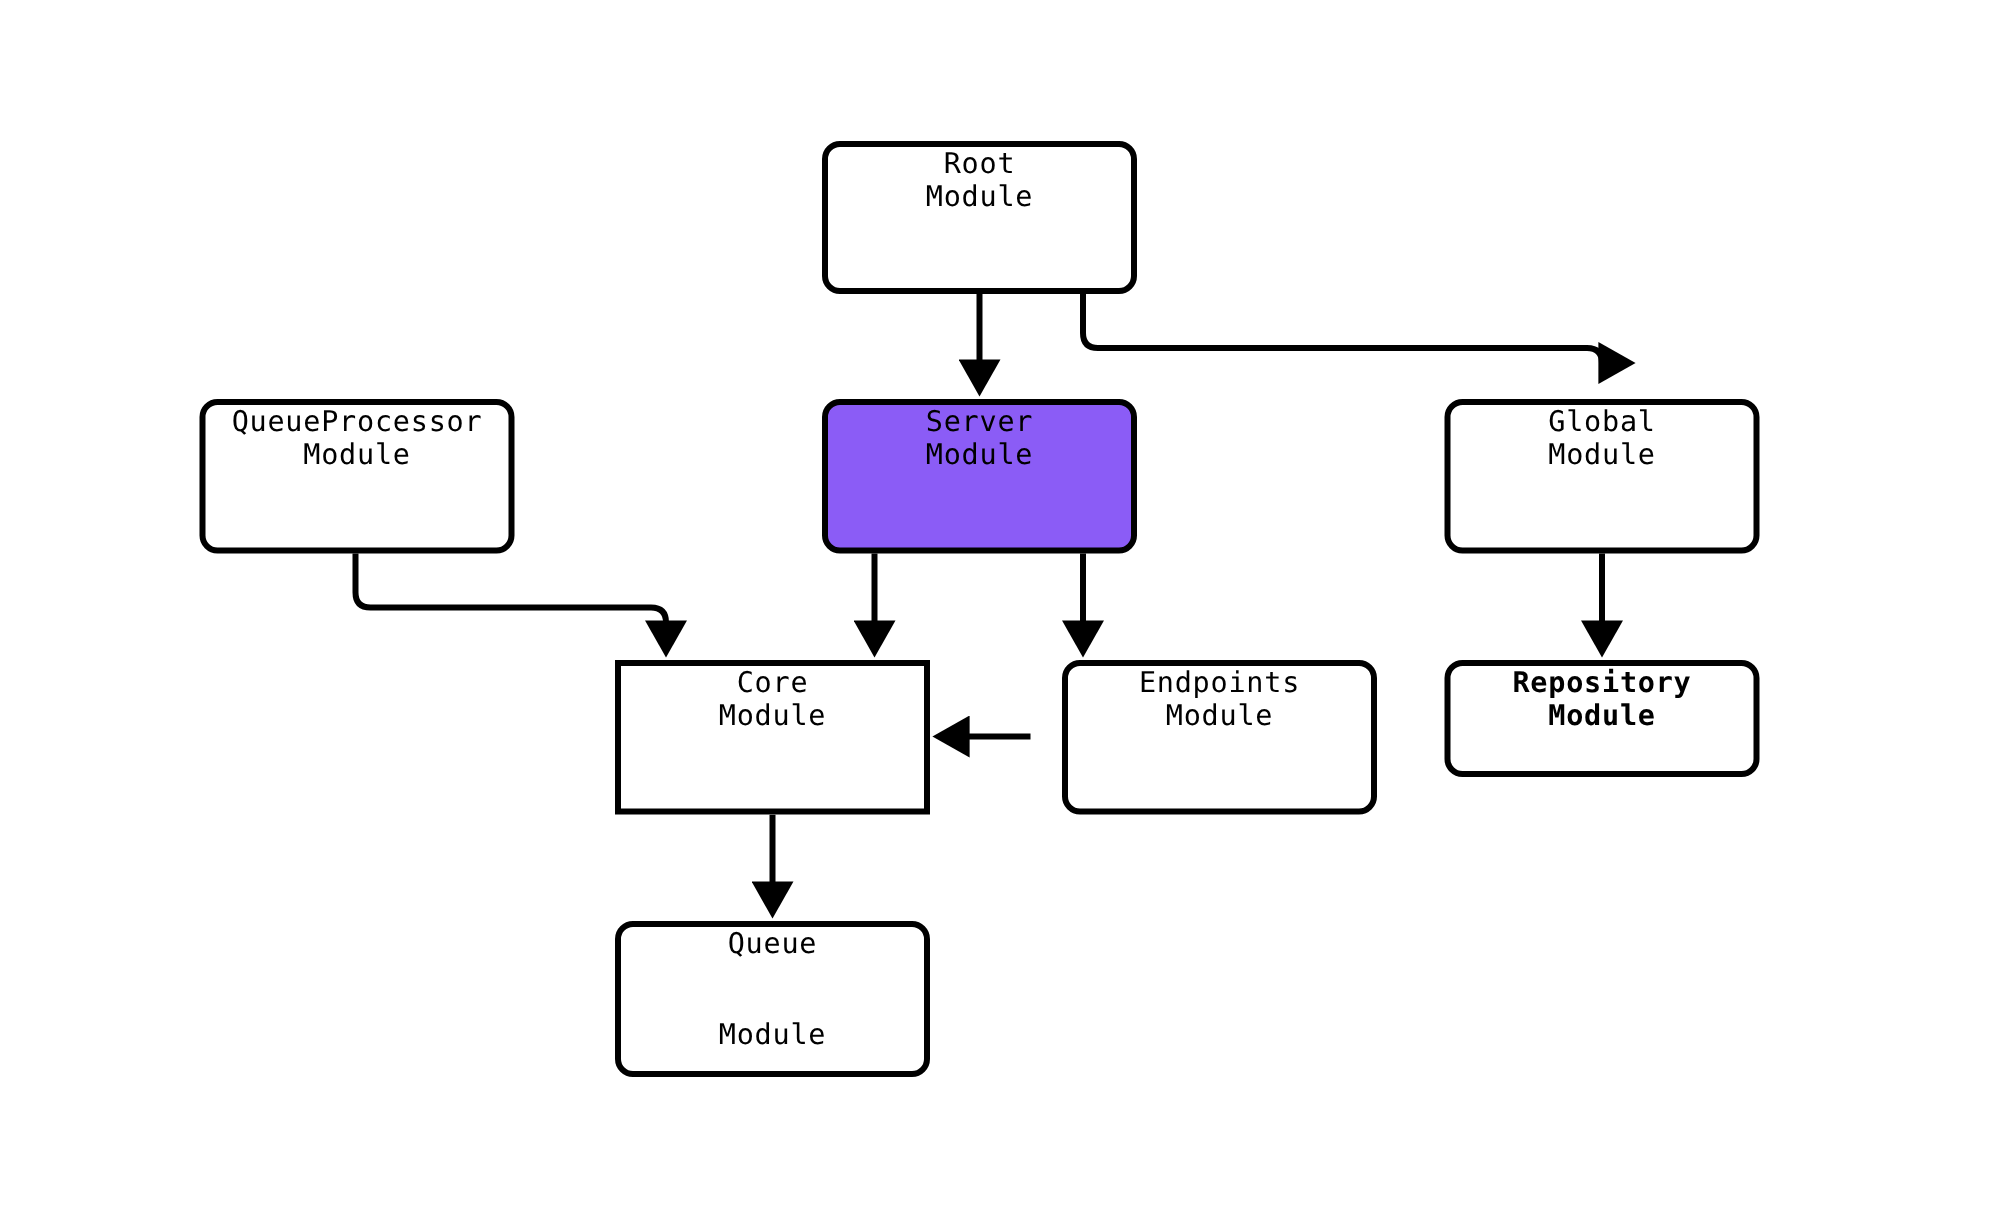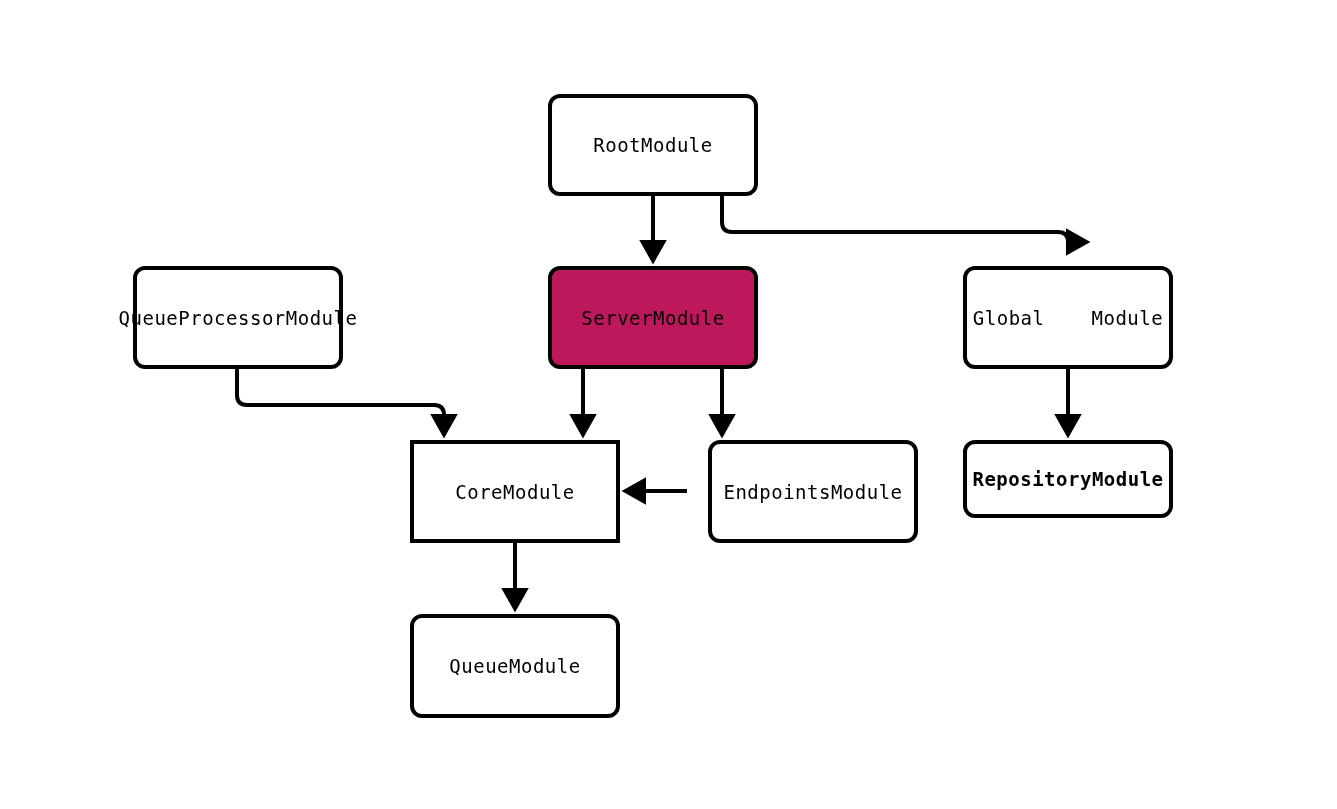--- a/index.html
+++ b/index.html
@@ -23,23 +23,22 @@
     width: 1337px;
     height: 809px;
   }
   .node {
     position: absolute;
     box-sizing: border-box;
     background: #ffffff;
     border: 4px solid #000000;
     border-radius: 12px;
     display: flex;
-    flex-direction: row;
+    flex-direction: column;
     align-items: center;
-    justify-content: center;
     z-index: 2;
   }
   .node-line {
     font-size: 19px;
     line-height: 22px;
     letter-spacing: 0.5px;
     color: #000000;
     white-space: pre;
     text-align: center;
   }
@@ -70,43 +69,43 @@
   <div class="node" style="left: 548px; top: 94px; width: 210px; height: 102px; border-width: 4px; border-color: rgb(0, 0, 0); border-radius: 12px; background: rgb(255, 255, 255);">
     <span class="node-line">Root</span>
     <span class="node-line">Module</span>
   </div>
 
   <div class="node" style="left: 133px; top: 266px; width: 210px; height: 103px; border-width: 4px; border-color: rgb(0, 0, 0); border-radius: 12px; background: rgb(255, 255, 255);">
     <span class="node-line">QueueProcessor</span>
     <span class="node-line">Module</span>
   </div>
 
-  <div class="node" style="left: 548px; top: 266px; width: 210px; height: 103px; border-width: 4px; border-color: rgb(0, 0, 0); border-radius: 12px; background: #be185d;">
+  <div class="node" style="left: 548px; top: 266px; width: 210px; height: 103px; border-width: 4px; border-color: rgb(0, 0, 0); border-radius: 12px; background: #8b5cf6;">
     <span class="node-line">Server</span>
     <span class="node-line">Module</span>
   </div>
 
-  <div class="node" style="left: 963px; top: 266px; width: 210px; height: 103px; border-width: 4px; border-color: rgb(0, 0, 0); border-radius: 12px; background: rgb(255, 255, 255); gap: 47px;">
+  <div class="node" style="left: 963px; top: 266px; width: 210px; height: 103px; border-width: 4px; border-color: rgb(0, 0, 0); border-radius: 12px; background: rgb(255, 255, 255);">
     <span class="node-line">Global</span>
     <span class="node-line">Module</span>
   </div>
 
   <div class="node" style="left: 410px; top: 440px; width: 210px; height: 103px; border-width: 4px; border-color: rgb(0, 0, 0); border-radius: 0; background: rgb(255, 255, 255);">
     <span class="node-line">Core</span>
     <span class="node-line">Module</span>
   </div>
 
   <div class="node" style="left: 708px; top: 440px; width: 210px; height: 103px; border-width: 4px; border-color: rgb(0, 0, 0); border-radius: 12px; background: rgb(255, 255, 255);">
     <span class="node-line">Endpoints</span>
     <span class="node-line">Module</span>
   </div>
 
   <div class="node" style="left: 963px; top: 440px; width: 210px; height: 78px; border-width: 4px; border-color: rgb(0, 0, 0); border-radius: 12px; background: rgb(255, 255, 255); font-weight: bold;">
     <span class="node-line">Repository</span>
     <span class="node-line">Module</span>
   </div>
 
-  <div class="node" style="left: 410px; top: 614px; width: 210px; height: 104px; border-width: 4px; border-color: rgb(0, 0, 0); border-radius: 12px; background: rgb(255, 255, 255);">
+  <div class="node" style="left: 410px; top: 614px; width: 210px; height: 104px; border-width: 4px; border-color: rgb(0, 0, 0); border-radius: 12px; background: rgb(255, 255, 255); gap: 39px;">
     <span class="node-line">Queue</span>
     <span class="node-line">Module</span>
   </div>
 
 </div>
 
 </body></html>

